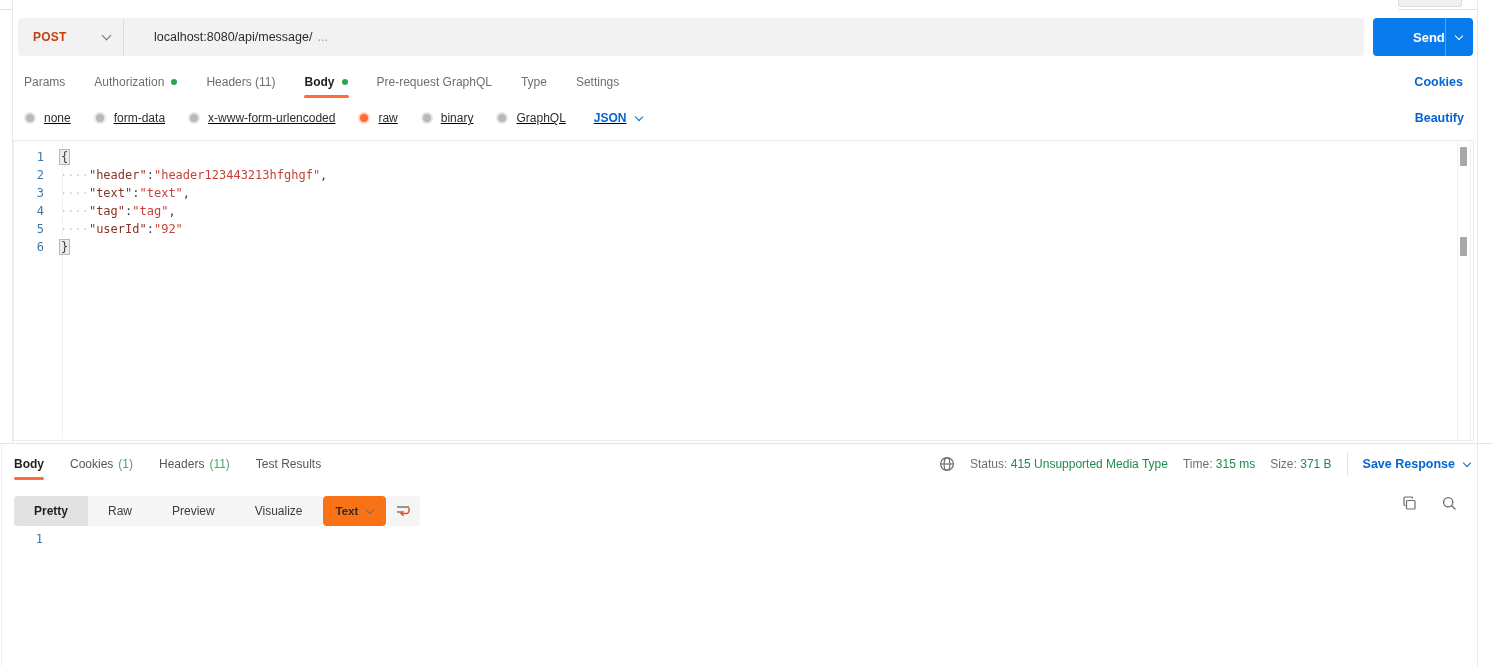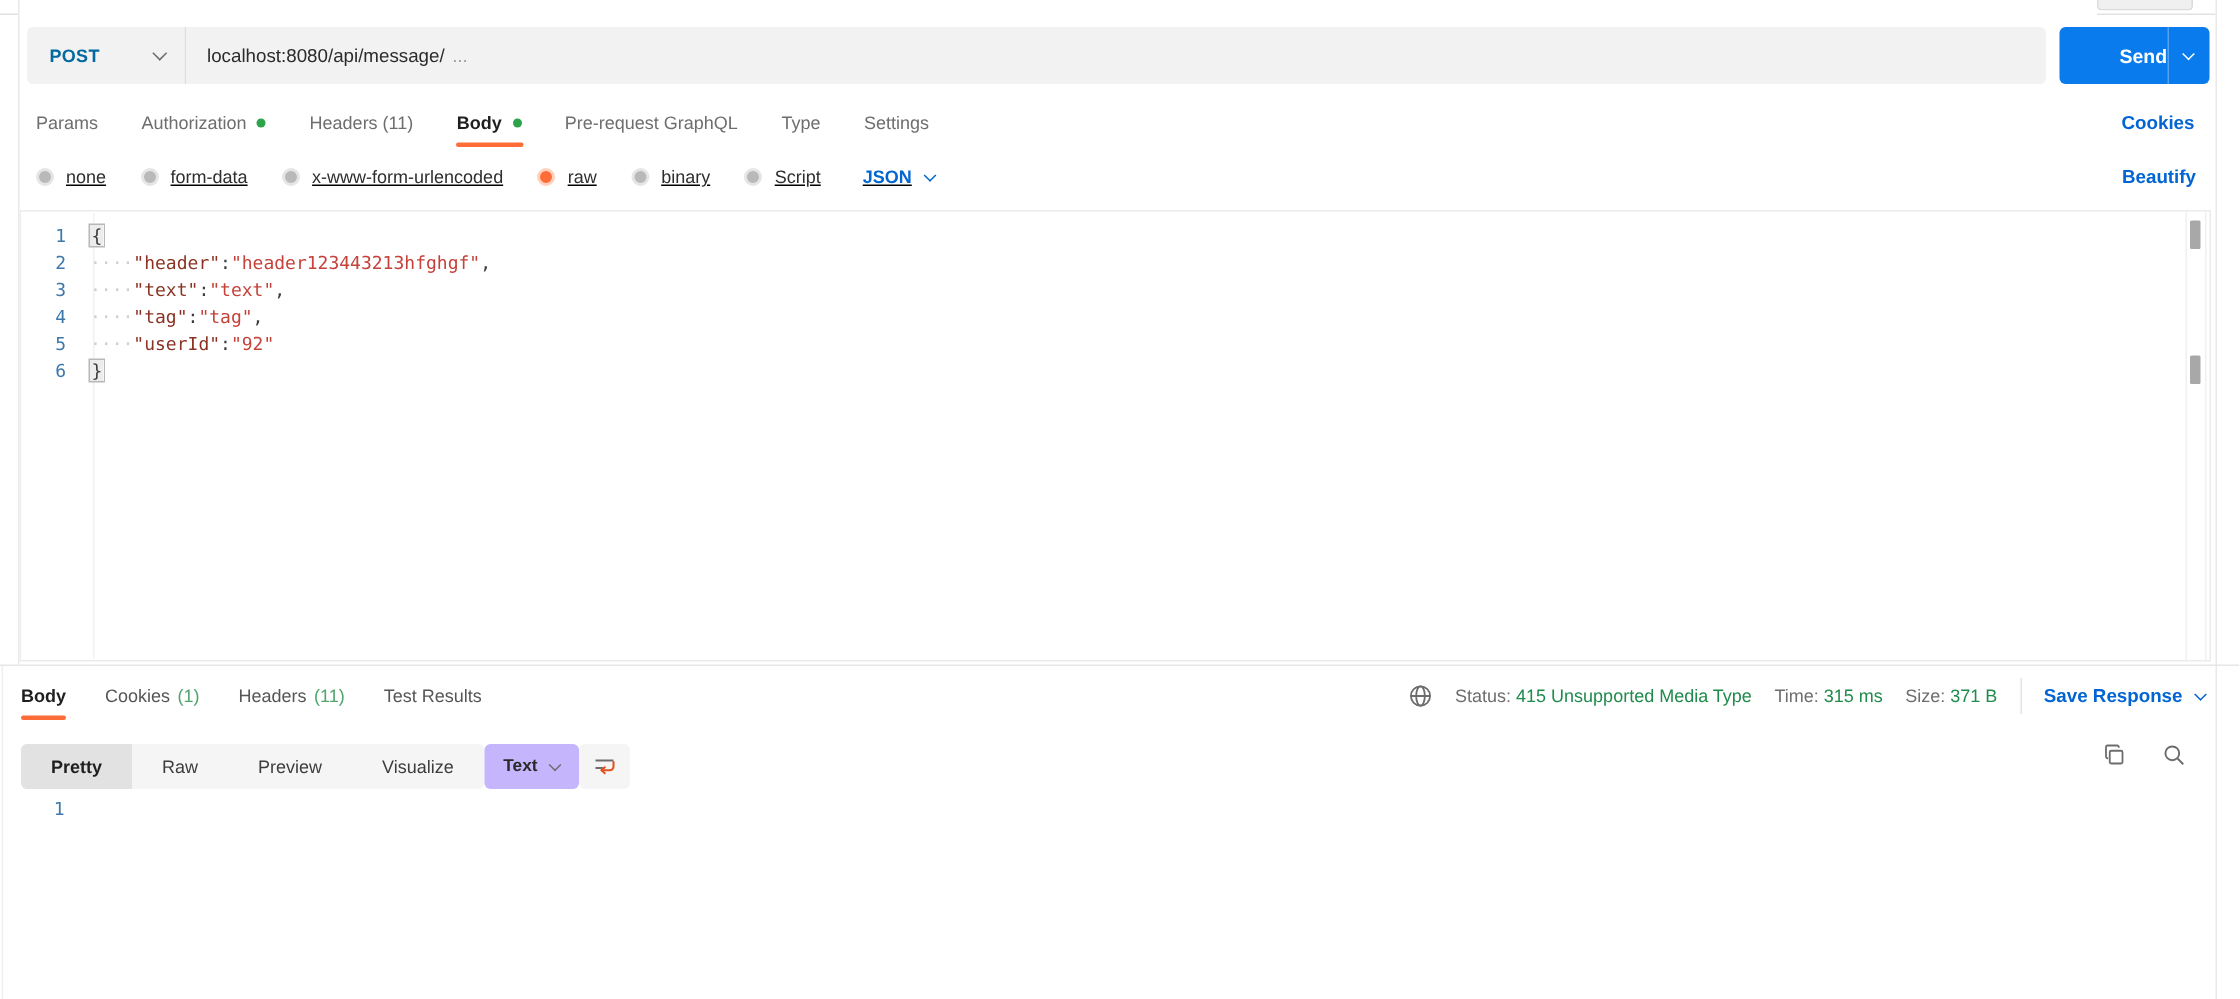--- a/index.html
+++ b/index.html
@@ -13,24 +13,24 @@
   .topline-left  { position:absolute; left:0; top:9px; width:12px; height:1px; background:#e2e2e2; }
   .topline-right { position:absolute; left:1398px; top:9px; width:79px; height:1px; background:#e2e2e2; }
   .top-pill { position:absolute; left:1398px; top:0; width:64px; height:7px; background:#f0f0f0;
               border:1px solid #dcdcdc; border-top:none; border-radius:0 0 3px 3px; }
 
   
   .url-row { position:absolute; left:18px; top:18px; width:1455px; height:38px; display:flex; }
   .method-box { width:106px; background:#f2f2f2; border-radius:4px 0 0 4px; display:flex;
                 align-items:center; justify-content:space-between; padding:0 13px 0 15px;
                 border-right:1px solid #dedede; flex:none; cursor:pointer; }
-  .method-label { font-size:12px; font-weight:700; color:#0369a1; letter-spacing:.2px; }
+  .method-label { font-size:12px; font-weight:700; color:#c2410c; letter-spacing:.2px; }
   .url-box { flex:1; background:#f2f2f2; border-radius:0 4px 4px 0; display:flex; align-items:center;
              padding:0 14px; margin-right:9px; overflow:hidden; white-space:nowrap; }
-  .url-text { font-size:12.5px; color:#2b2b2b; }
+  .url-text { font-size:12.5px; color:#2b2b2b;margin-left:16px; }
   .url-hint { font-size:12.5px; color:#9d9d9d; margin-left:5px; }
   .send-btn { width:100px; flex:none; background:#097bed; border-radius:4px; display:flex;
               align-items:stretch; color:#fff; cursor:pointer; }
   .send-main { flex:1; display:flex; align-items:center; justify-content:center;
                font-size:13px; font-weight:700;margin-left:40px; }
   .send-caret { width:29px; display:flex; align-items:center; justify-content:center;
                 border-left:1px solid rgba(255,255,255,.3); }
 
   .chev { display:inline-block; width:7px; height:7px; border-right:1.6px solid currentColor;
           border-bottom:1.6px solid currentColor; transform:rotate(45deg); margin-top:-3px; }
@@ -97,21 +97,21 @@
   .meta-pair .val { color:#1f8b4c; }
   .meta-divider { width:1px; height:24px; background:#e3e3e3; }
   .save-response { display:flex; align-items:center; gap:9px; font-size:12.5px; font-weight:700;
                    color:#0265d2; cursor:pointer; }
   .icon-svg { display:block; }
 
   .resp-toolbar { position:absolute; left:14px; top:496px; height:30px; display:flex; align-items:center; }
   .segmented { display:flex; height:30px; background:#f5f5f5; border-radius:4px; overflow:hidden; }
   .seg { padding:0 20px; display:flex; align-items:center; font-size:12px; color:#3d3d3d; cursor:pointer; }
   .seg.active { background:#e2e2e2; color:#1f1f1f; font-weight:700; }
-  .format-box { height:30px; background:#c4b5fd; border-radius:4px; display:flex; align-items:center;
+  .format-box { height:30px; background:#f97316; border-radius:4px; display:flex; align-items:center;
                 gap:9px; padding:0 13px; font-size:11.5px; font-weight:700; color:#2a2a2a; cursor:pointer; }
   .wrap-btn { width:34px; height:30px; background:#f5f5f5; border-radius:4px; display:flex;
               align-items:center; justify-content:center; cursor:pointer; }
 
   .resp-icons { position:absolute; top:495px; right:35px; display:flex; gap:23px; align-items:center; }
   .resp-icons > span { cursor:pointer; display:flex; }
 
   .resp-editor { position:absolute; left:0; top:530px; width:1461px;
                  font-family:"DejaVu Sans Mono", monospace; font-size:12px; }
   .resp-editor .gutter-num { width:52px; }
@@ -187,21 +187,21 @@
     <div class="radio selected">
       <span class="rdot"></span>
       <span>raw</span>
     </div>
     <div class="radio">
       <span class="rdot"></span>
       <span>binary</span>
     </div>
     <div class="radio">
       <span class="rdot"></span>
-      <span>Script</span>
+      <span>GraphQL</span>
     </div>
     <div class="lang-select">
       <span>JSON</span>
       <span class="chev sm blue"></span>
     </div>
   </div>
   <div class="beautify-link">Beautify</div>
 
   <div class="editor">
     <div class="gutter-sep"></div>

